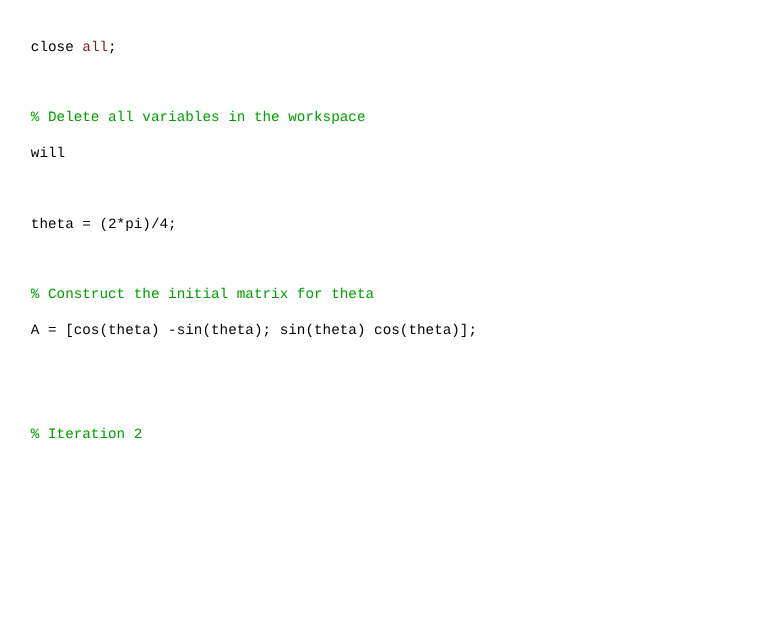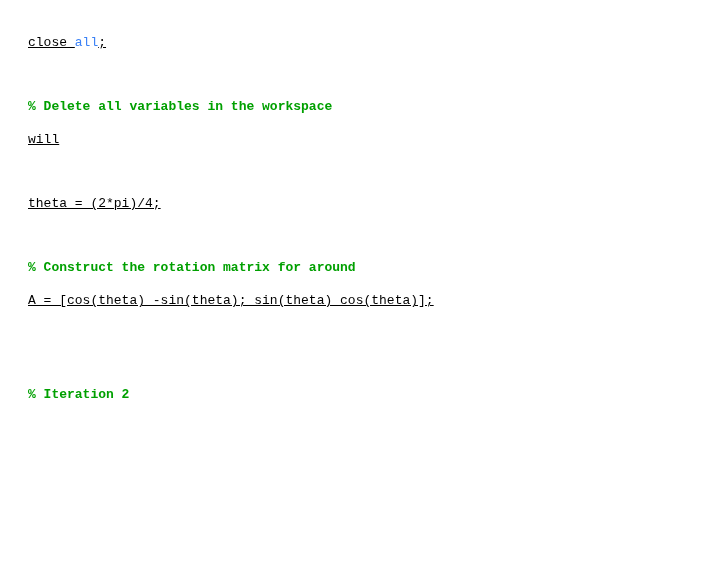--- a/index.html
+++ b/index.html
@@ -13,45 +13,43 @@
       font-size: 13px;
       line-height: 1.3;
       padding: 18px 28px;
       width: 703px;
     }
     .code-block {
       white-space: pre;
     }
     .comment {
       color: #00a000;
-      font-weight: bold;
     }
     .string {
-      color: #3b82f6;
+      color: #7f1d1d;
     }
     .plain {
       color: #000000;
-      text-decoration: underline;
     }
     .blank-line {
       height: 13px;
     }
   </style>
 </head>
 <body>
 
 <div class="code-block">
 <div><span class="plain">close </span><span class="string">all</span><span class="plain">;</span></div>
 <div class="blank-line"></div>
 <div><span class="comment">% Delete all variables in the workspace</span></div>
 <div><span class="plain">will</span></div>
 <div class="blank-line"></div>
 <div><span class="plain">theta = (2*pi)/4;</span></div>
 <div class="blank-line"></div>
-<div><span class="comment">% Construct the rotation matrix for around</span></div>
+<div><span class="comment">% Construct the initial matrix for theta</span></div>
 <div><span class="plain">A = [cos(theta) -sin(theta); sin(theta) cos(theta)];</span></div>
 <div class="blank-line"></div>
 <div class="blank-line"></div>
 <div><span class="comment">% Iteration 2</span></div>
 
 
 
 
 
 

